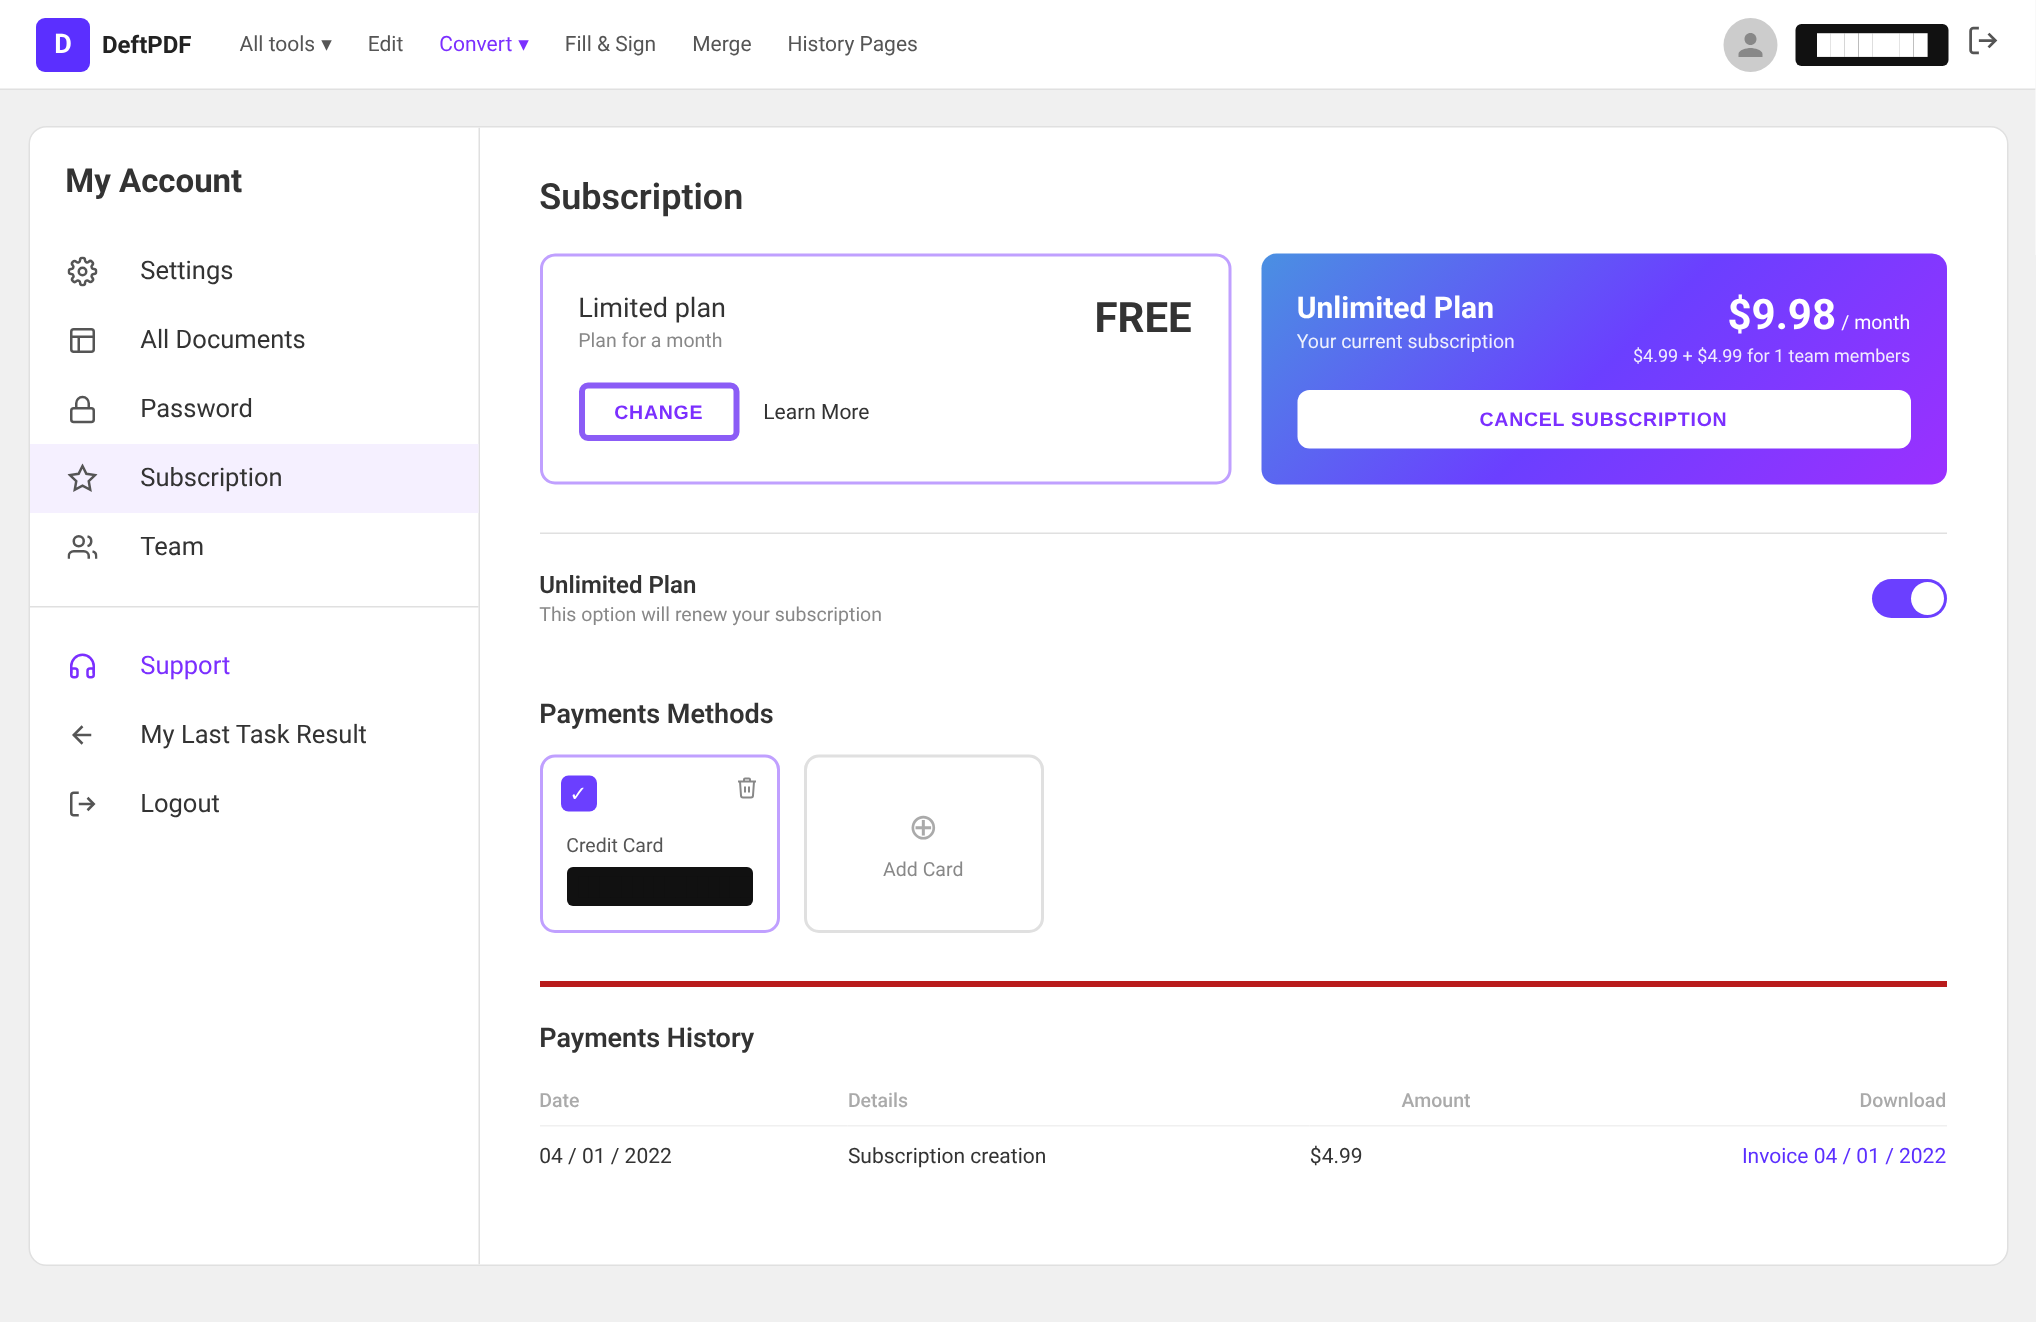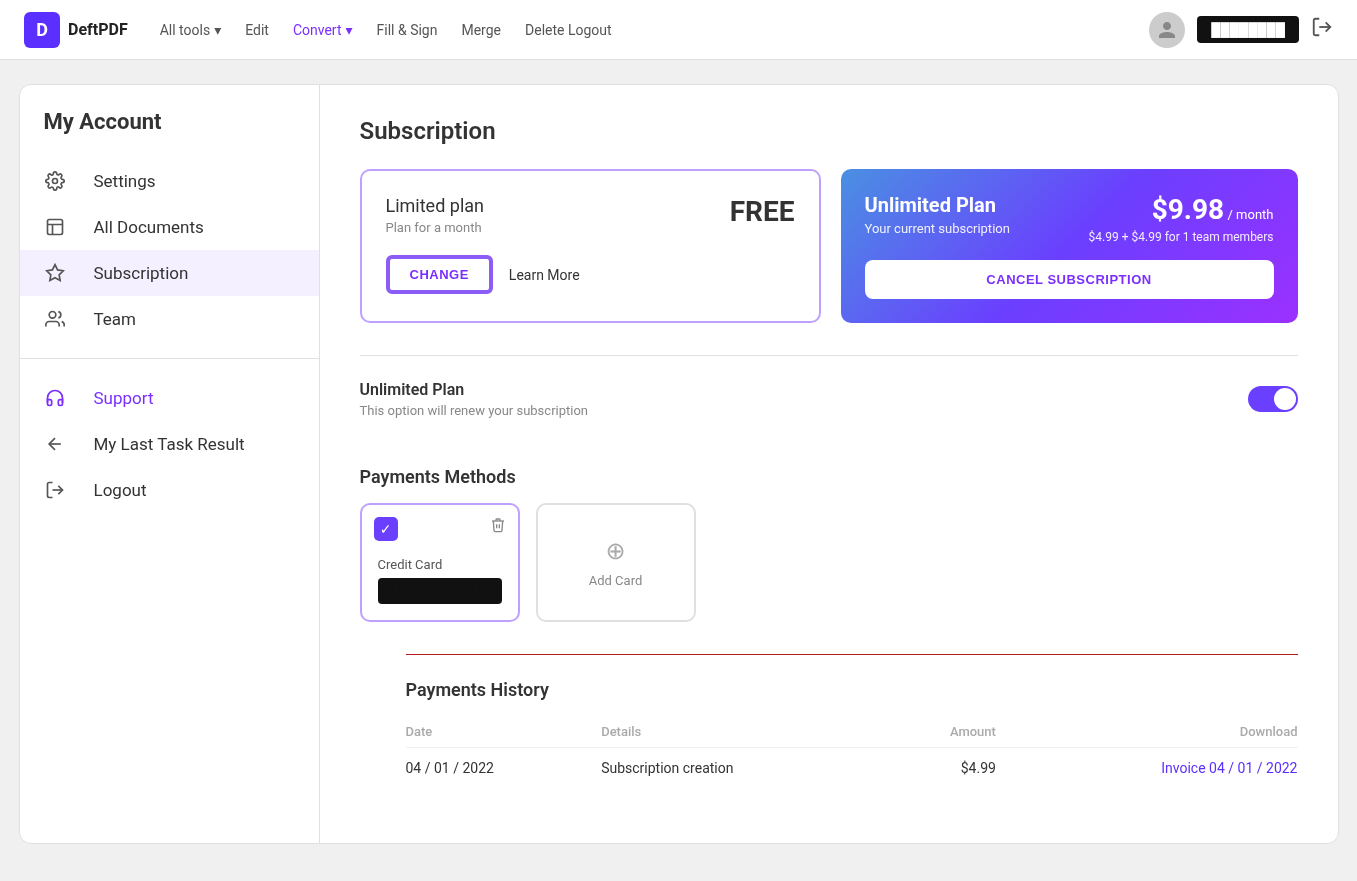--- a/index.html
+++ b/index.html
@@ -76,25 +76,25 @@
     .payment-methods-row { display: flex; gap: 16px; margin-bottom: 32px; }
     .card-item { border: 2px solid #c0a0ff; border-radius: 10px; padding: 16px; width: 160px; position: relative; }
     .card-item-check { position: absolute; top: 12px; left: 12px; width: 24px; height: 24px; background: #6b3fff; border-radius: 5px; display: flex; align-items: center; justify-content: center; color: #fff; font-size: 14px; }
     .card-item-trash { position: absolute; top: 12px; right: 12px; color: #888; cursor: pointer; font-size: 16px; }
     .card-item-label { font-size: 13px; color: #555; margin-top: 36px; }
     .card-item-number { background: #111; color: #111; border-radius: 4px; padding: 6px 8px; font-size: 12px; margin-top: 6px; font-family: monospace; }
     .add-card { border: 2px solid #e0e0e0; border-radius: 10px; padding: 16px; width: 160px; display: flex; flex-direction: column; align-items: center; justify-content: center; gap: 8px; cursor: pointer; color: #888; font-size: 13px; }
     .add-card-icon { font-size: 24px; color: #aaa; }
 
     
-    .history-section { border-top: 1px solid #b91c1c; padding-top: 24px; margin-left: 46px; }
+    .history-section { border-top: 4px solid #b91c1c; padding-top: 24px; }
     .history-table { width: 100%; border-collapse: collapse; margin-top: 12px; }
     .history-table th { text-align: left; color: #aaa; font-weight: 500; font-size: 13px; padding: 8px 0; }
     .history-table td { padding: 12px 0; border-top: 1px solid #f0f0f0; font-size: 14px; }
-    .history-table td.amount { text-align: right; }
+    .history-table td.amount { text-align: left; }
     .history-table td.download { text-align: right; color: #5b2fff; cursor: pointer; }
     .history-table th.amount { text-align: right; }
     .history-table th.download { text-align: right; }
   </style>
 </head>
 <body>
 
 <div class="header">
   <div class="logo">
     <div class="logo-icon">D</div>
@@ -105,21 +105,21 @@
       <span>All tools</span>
       <span>▾</span>
     </a>
     <a class="nav-item">Edit</a>
     <a class="nav-item purple nav-dropdown">
       <span>Convert</span>
       <span>▾</span>
     </a>
     <a class="nav-item">Fill &amp; Sign</a>
     <a class="nav-item">Merge</a>
-    <a class="nav-item">Delete Logout</a>
+    <a class="nav-item">History Pages</a>
   </nav>
   <div class="header-right">
     <div class="user-avatar">
       <svg viewBox="0 0 24 24">
           <path d="M12 12c2.7 0 4.8-2.1 4.8-4.8S14.7 2.4 12 2.4 7.2 4.5 7.2 7.2 9.3 12 12 12zm0 2.4c-3.2 0-9.6 1.6-9.6 4.8v2.4h19.2v-2.4c0-3.2-6.4-4.8-9.6-4.8z"></path>
         </svg>
     </div>
     <div class="header-name-block">████████</div>
     <div class="logout-icon">
       <svg width="22" height="22" viewBox="0 0 24 24" fill="none" stroke="#555" stroke-width="2">
@@ -150,20 +150,29 @@
       <span class="icon">
         <svg width="20" height="20" viewBox="0 0 24 24" fill="none" stroke="#555" stroke-width="2">
             <rect x="3" y="3" width="18" height="18" rx="2"></rect>
             <line x1="3" y1="9" x2="21" y2="9"></line>
             <line x1="9" y1="21" x2="9" y2="9"></line>
           </svg>
       </span>
       <span>All Documents</span>
     </div>
 
+    <div class="sidebar-item">
+      <span class="icon">
+        <svg width="20" height="20" viewBox="0 0 24 24" fill="none" stroke="#555" stroke-width="2">
+            <rect x="3" y="11" width="18" height="11" rx="2"></rect>
+            <path d="M7 11V7a5 5 0 0 1 10 0v4"></path>
+          </svg>
+      </span>
+      <span>Password</span>
+    </div>
 
     <div class="sidebar-item active">
       <span class="icon">
         <svg width="20" height="20" viewBox="0 0 24 24" fill="none" stroke="#555" stroke-width="2">
             <polygon points="12 2 15.09 8.26 22 9.27 17 14.14 18.18 21.02 12 17.77 5.82 21.02 7 14.14 2 9.27 8.91 8.26 12 2"></polygon>
           </svg>
       </span>
       <span>Subscription</span>
     </div>
 

